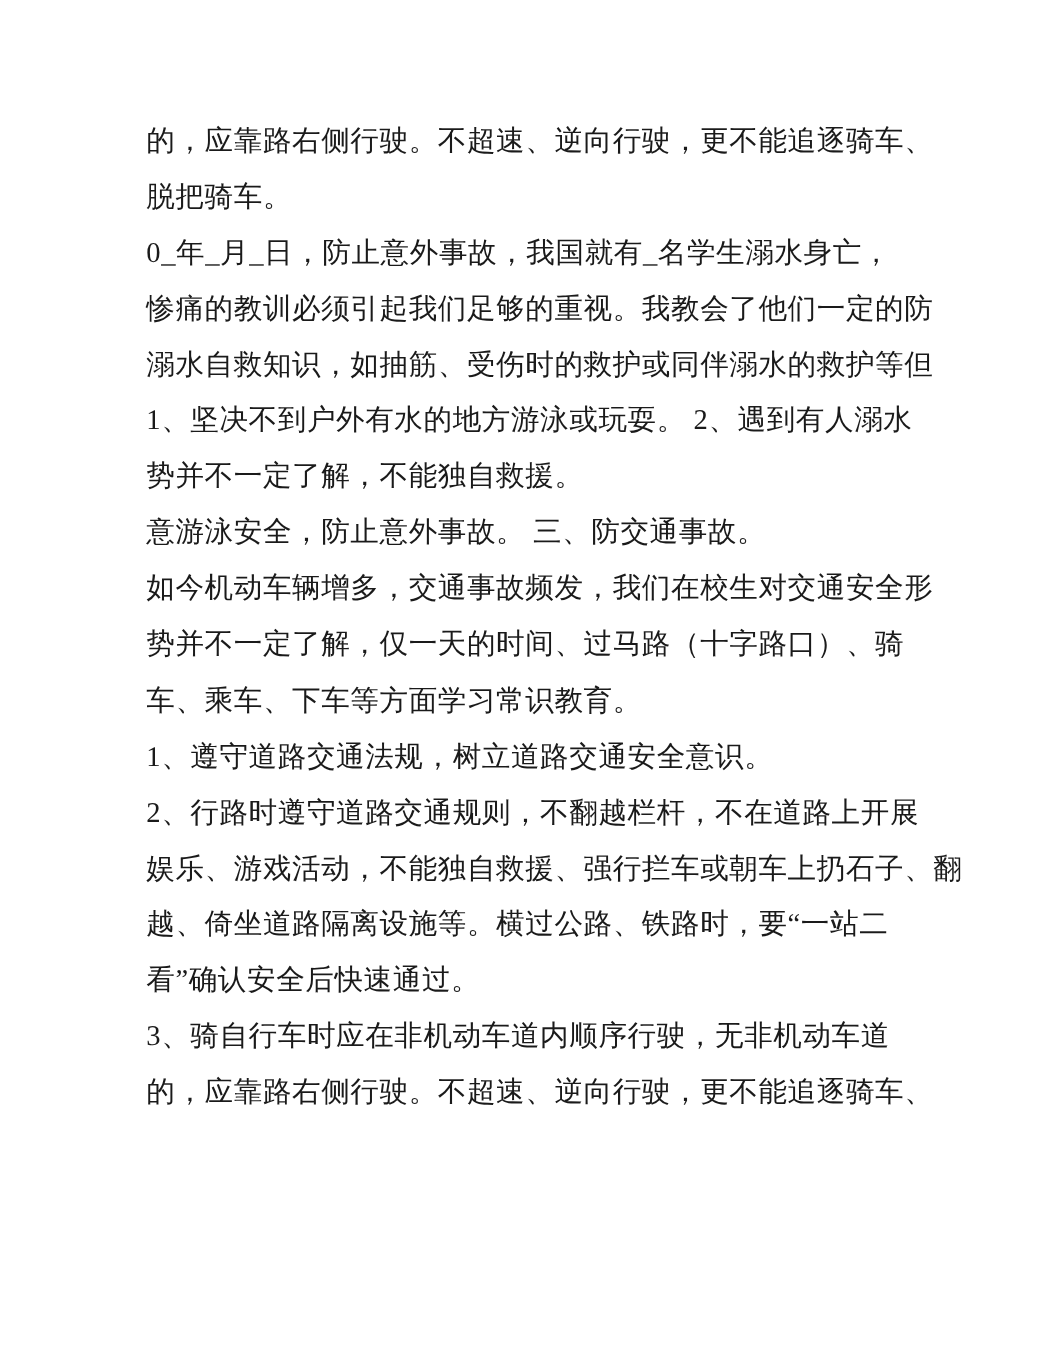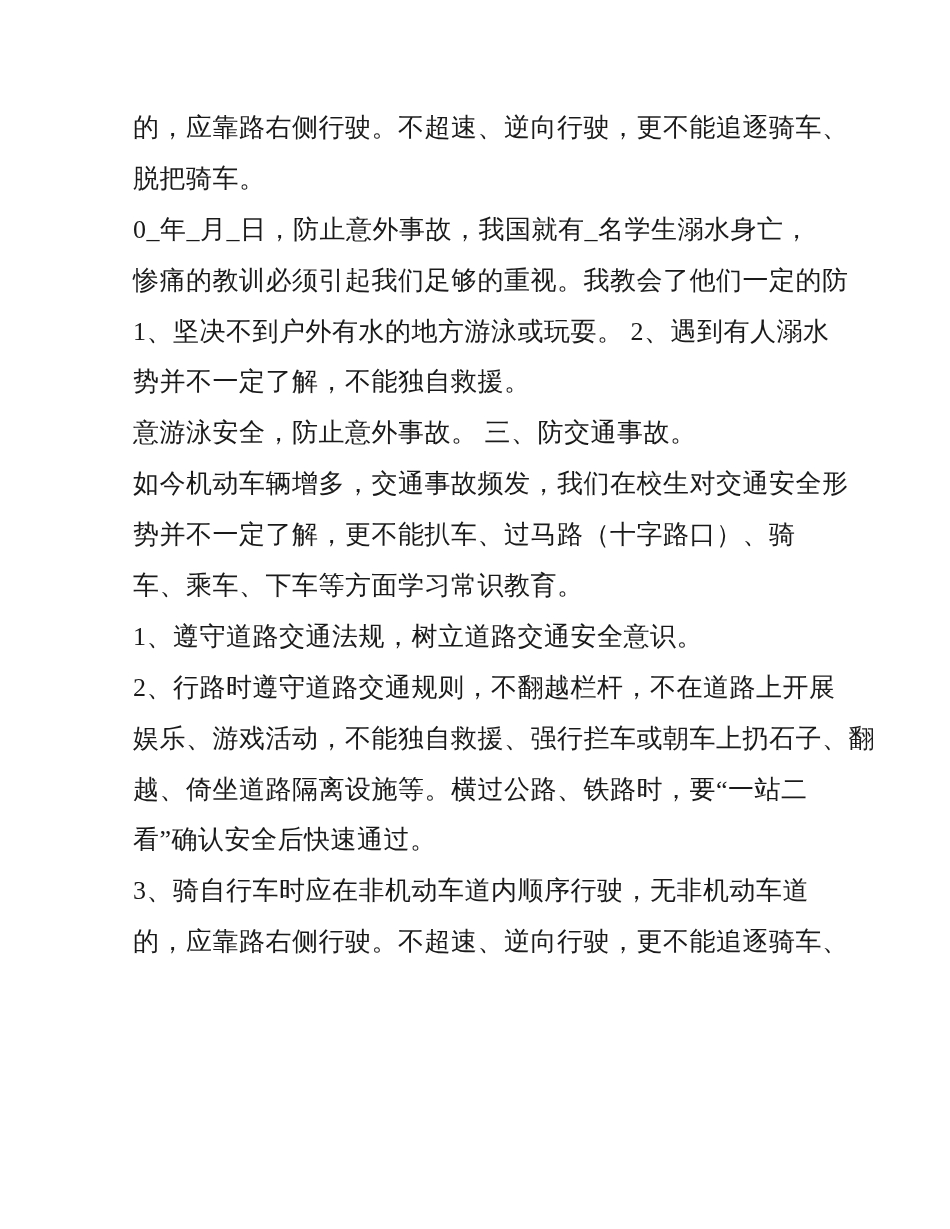--- a/index.html
+++ b/index.html
@@ -34,25 +34,26 @@
 </style>
 </head>
 <body>
 
 <div class="page">
   <div class="text-block">
     <div class="line">的，应靠路右侧行驶。不超速、逆向行驶，更不能追逐骑车、</div>
     <div class="line">脱把骑车。</div>
     <div class="line">0_年_月_日，防止意外事故，我国就有_名学生溺水身亡，</div>
     <div class="line">惨痛的教训必须引起我们足够的重视。我教会了他们一定的防</div>
+    <div class="line">溺水自救知识，如抽筋、受伤时的救护或同伴溺水的救护等但</div>
     <div class="line">1、坚决不到户外有水的地方游泳或玩耍。 2、遇到有人溺水</div>
     <div class="line">势并不一定了解，不能独自救援。</div>
     <div class="line">意游泳安全，防止意外事故。 三、防交通事故。</div>
     <div class="line">如今机动车辆增多，交通事故频发，我们在校生对交通安全形</div>
-    <div class="line">势并不一定了解，更不能扒车、过马路（十字路口）、骑</div>
+    <div class="line">势并不一定了解，仅一天的时间、过马路（十字路口）、骑</div>
     <div class="line">车、乘车、下车等方面学习常识教育。</div>
     <div class="line">1、遵守道路交通法规，树立道路交通安全意识。</div>
     <div class="line">2、行路时遵守道路交通规则，不翻越栏杆，不在道路上开展</div>
     <div class="line">娱乐、游戏活动，不能独自救援、强行拦车或朝车上扔石子、翻</div>
     <div class="line">越、倚坐道路隔离设施等。横过公路、铁路时，要“一站二</div>
     <div class="line">看”确认安全后快速通过。</div>
     <div class="line">3、骑自行车时应在非机动车道内顺序行驶，无非机动车道</div>
     <div class="line">的，应靠路右侧行驶。不超速、逆向行驶，更不能追逐骑车、</div>
   </div>
 </div>

